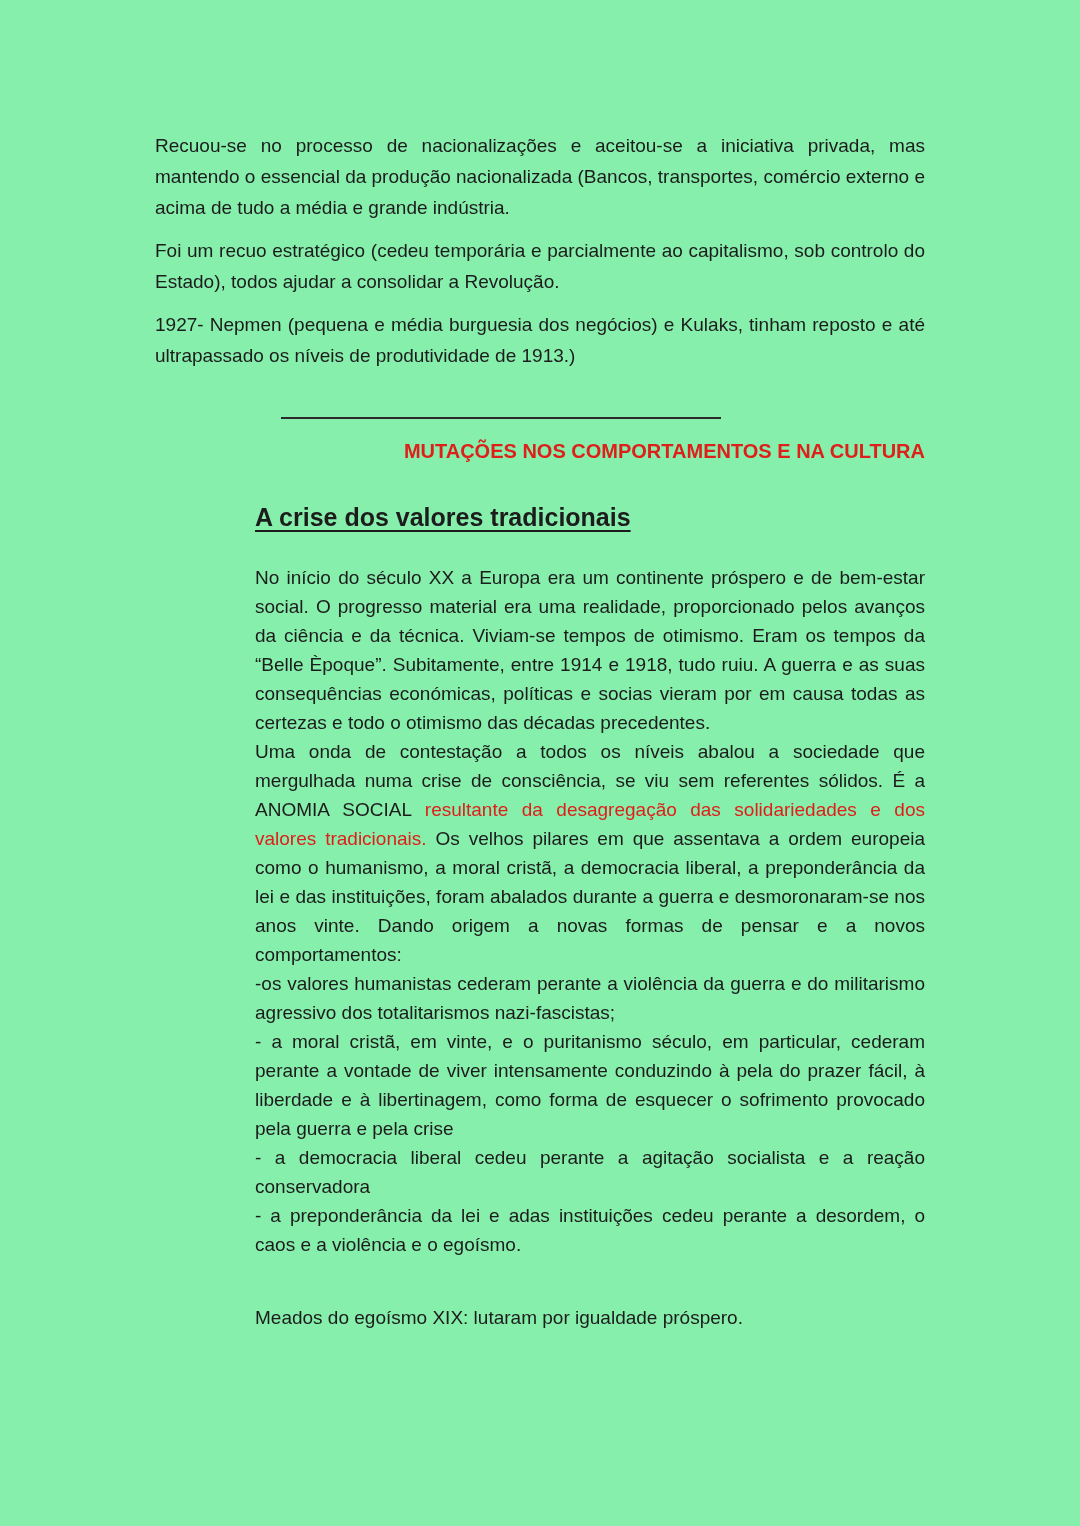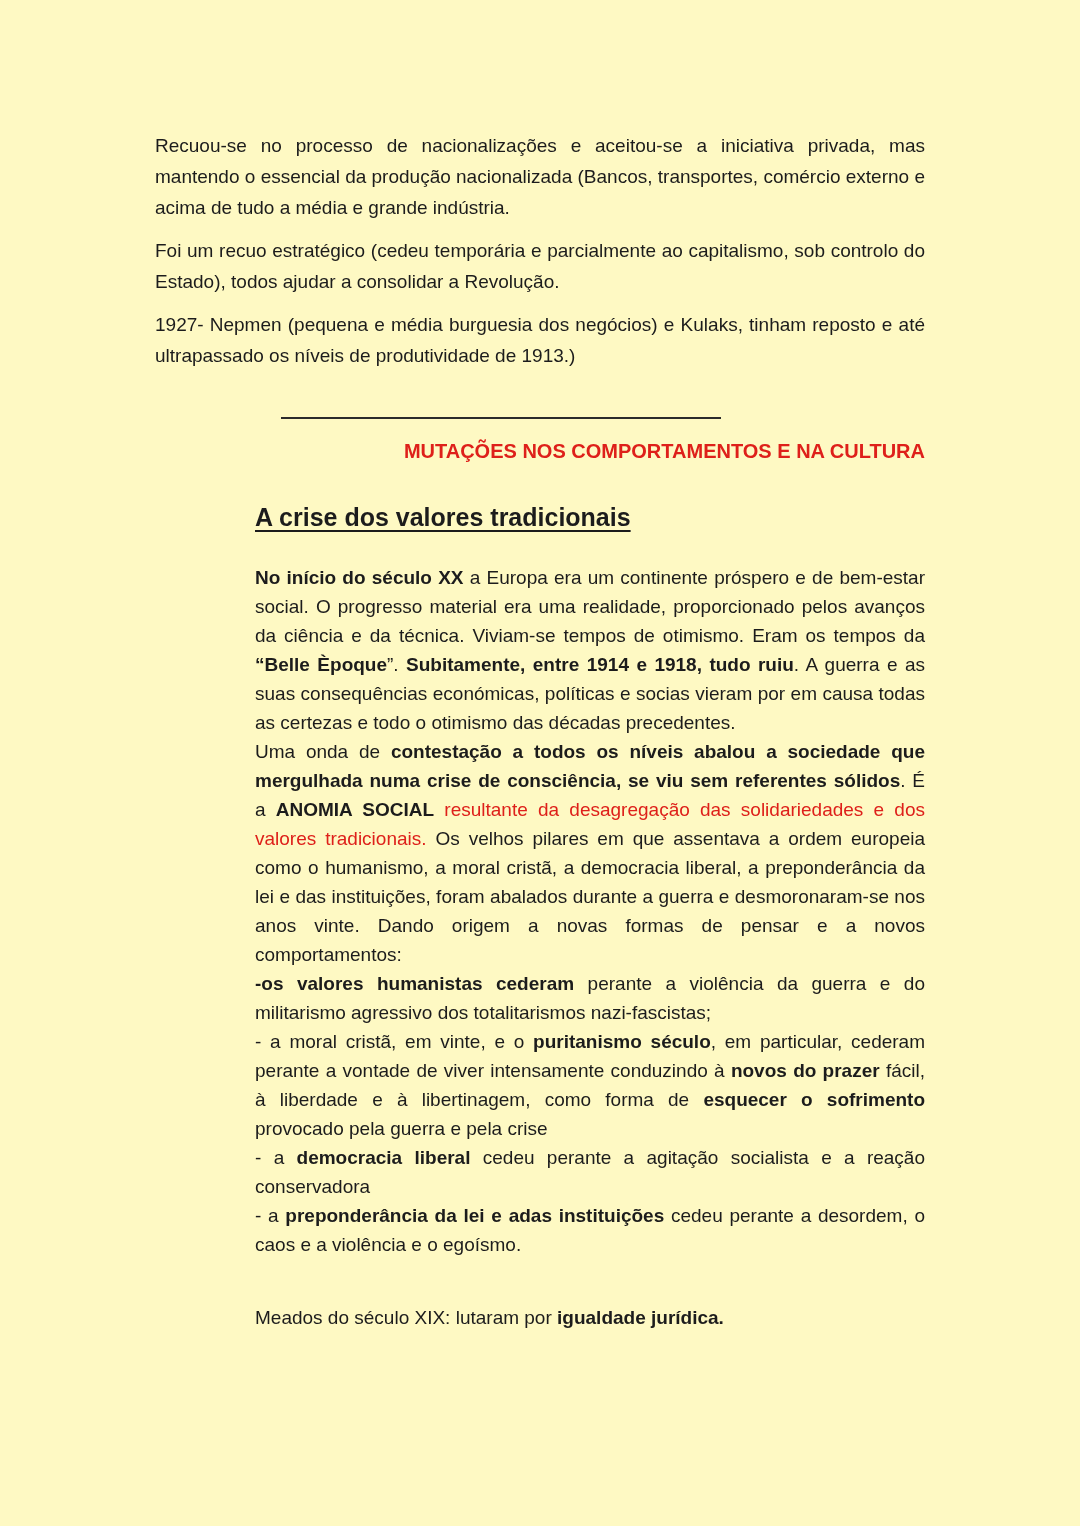--- a/index.html
+++ b/index.html
@@ -4,21 +4,21 @@
 <style>
   html, body {
     margin: 0;
     padding: 0;
     background: #ffffff;
   }
   .page {
     position: relative;
     width: 1080px;
     height: 1526px;
-    background: #fef9c3;
+    background: #86efac;
     font-family: "Liberation Sans", sans-serif;
     color: #1c1c1c;
     overflow: hidden;
   }
   
   .intro {
     position: absolute;
     left: 155px;
     top: 130px;
     width: 770px;
@@ -76,21 +76,21 @@
     margin: 0;
   }
   .heading-feminist {
     margin-top: 32px;
   }
   .feminist-line {
     margin: 44px 0 0 0;
     font-size: 19px;
     line-height: 29px;
   }
-  .b   { font-weight: bold; }
+  .b   { font-weight: normal; }
   .red {  }
 </style>
 </head>
 <body>
 
 <div class="page">
 
   <section class="intro">
     <p><span>Recuou-se no processo de nacionalizações e aceitou-se a iniciativa privada, mas mantendo o essencial da produção nacionalizada (Bancos, transportes, comércio externo e acima de tudo a média e grande indústria.</span></p>
     <p><span>Foi um recuo estratégico (cedeu temporária e parcialmente ao capitalismo, sob controlo do Estado), todos ajudar a consolidar a Revolução.</span></p>
@@ -102,23 +102,23 @@
   <h2 class="section-title accent" style="color: rgb(222, 32, 26);">MUTAÇÕES NOS COMPORTAMENTOS E NA CULTURA</h2>
 
   <section class="main-col">
 
     <h3 class="sub-heading">A crise dos valores tradicionais</h3>
 
     <div class="body-text">
       <p><span class="b">No início do século XX</span><span> a Europa era um continente próspero e de bem-estar social. O progresso material era uma realidade, proporcionado pelos avanços da ciência e da técnica. Viviam-se tempos de otimismo. Eram os tempos da </span><span class="b">“Belle Èpoque</span><span>”. </span><span class="b">Subitamente, entre 1914 e 1918, tudo ruiu</span><span>. A guerra e as suas consequências económicas, políticas e socias vieram por em causa todas as certezas e todo o otimismo das décadas precedentes.</span></p>
       <p><span>Uma onda de </span><span class="b">contestação a todos os níveis abalou a sociedade que mergulhada numa crise de consciência, se viu sem referentes sólidos</span><span>. É a </span><span class="b">ANOMIA SOCIAL</span><span> </span><span class="red" style="color: rgb(222, 32, 26);">resultante da desagregação das solidariedades e dos valores tradicionais.</span><span> Os velhos pilares em que assentava a ordem europeia como o humanismo, a moral cristã, a democracia liberal, a preponderância da lei e das instituições, foram abalados durante a guerra e desmoronaram-se nos anos vinte. Dando origem a novas formas de pensar e a novos comportamentos:</span></p>
       <p><span class="b">-os valores humanistas cederam</span><span> perante a violência da guerra e do militarismo agressivo dos totalitarismos nazi-fascistas;</span></p>
-      <p><span>- a moral cristã, em vinte, e o </span><span class="b">puritanismo século</span><span>, em particular, cederam perante a vontade de viver intensamente conduzindo à </span><span class="b">novos do prazer</span><span> fácil, à liberdade e à libertinagem, como forma de </span><span class="b">esquecer o sofrimento</span><span> provocado pela guerra e pela crise</span></p>
+      <p><span>- a moral cristã, em vinte, e o </span><span class="b">puritanismo século</span><span>, em particular, cederam perante a vontade de viver intensamente conduzindo à </span><span class="b">pela do prazer</span><span> fácil, à liberdade e à libertinagem, como forma de </span><span class="b">esquecer o sofrimento</span><span> provocado pela guerra e pela crise</span></p>
       <p><span>- a </span><span class="b">democracia liberal</span><span> cedeu perante a agitação socialista e a reação conservadora</span></p>
       <p><span>- a </span><span class="b">preponderância da lei e adas instituições</span><span> cedeu perante a desordem, o caos e a violência e o egoísmo.</span></p>
     </div>
 
 
-    <p class="feminist-line"><span>Meados do século XIX: lutaram por </span><span class="b">igualdade jurídica.</span></p>
+    <p class="feminist-line"><span>Meados do egoísmo XIX: lutaram por </span><span class="b">igualdade próspero.</span></p>
 
   </section>
 
 </div>
 
 </body></html>

